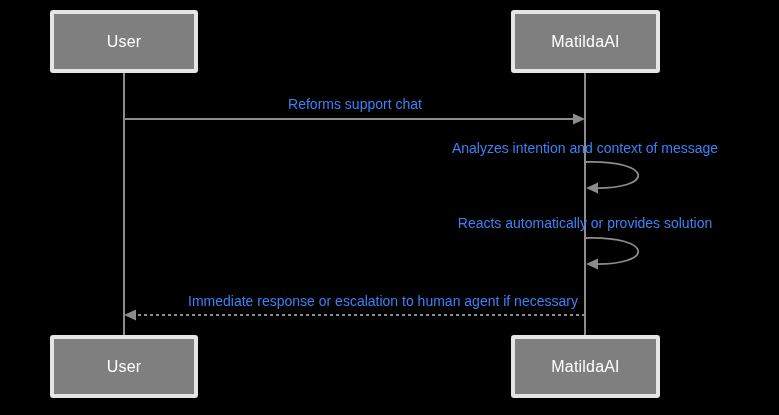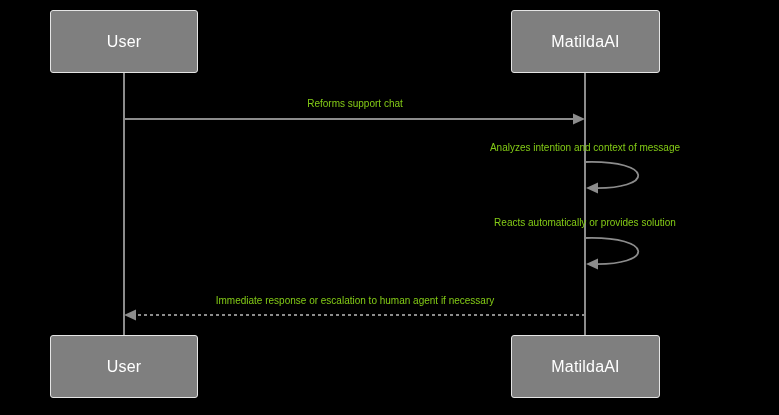--- a/index.html
+++ b/index.html
@@ -21,45 +21,45 @@
     top: 0;
     width: 779px;
     height: 415px;
   }
   .actor-box {
     position: absolute;
     width: 148px;
     height: 63px;
     box-sizing: border-box;
     background: #7f7f7f;
-    border: 1px solid #e5e5e5;
+    border: 4px solid #e5e5e5;
     border-radius: 3px;
     color: #ffffff;
     font-size: 16px;
     display: flex;
     align-items: center;
     justify-content: center;
     letter-spacing: 0.2px;
   }
   .actor-top-user      { left: 50px;  top: 10px;  }
   .actor-top-matilda   { left: 511px; top: 10px;  width: 149px; }
   .actor-bottom-user   { left: 50px;  top: 335px; }
   .actor-bottom-matilda{ left: 511px; top: 335px; width: 149px; }
   .msg-label {
     position: absolute;
-    color: #84cc16;
-    font-size: 10px;
+    color: #3b82f6;
+    font-size: 14px;
     line-height: 16px;
     text-align: center;
     white-space: nowrap;
   }
   .msg-1 { left: 124px; top: 96px;  width: 462px; }
   .msg-2 { left: 435px; top: 140px; width: 300px; text-align: center; }
   .msg-3 { left: 435px; top: 215px; width: 300px; }
-  .msg-4 { left: 124px; top: 293px; width: 462px; }
+  .msg-4 { left: 124px; top: 293px; width: 462px; padding-left: 28px; }
 </style>
 </head>
 <body>
 
 <div class="stage">
 
   <svg class="wires" viewBox="0 0 779 415" xmlns="http://www.w3.org/2000/svg">
 
     <line x1="124" y1="73" x2="124" y2="335" stroke="#8c8c8c" stroke-width="2"></line>
     <line x1="585" y1="73" x2="585" y2="335" stroke="#8c8c8c" stroke-width="2"></line>

